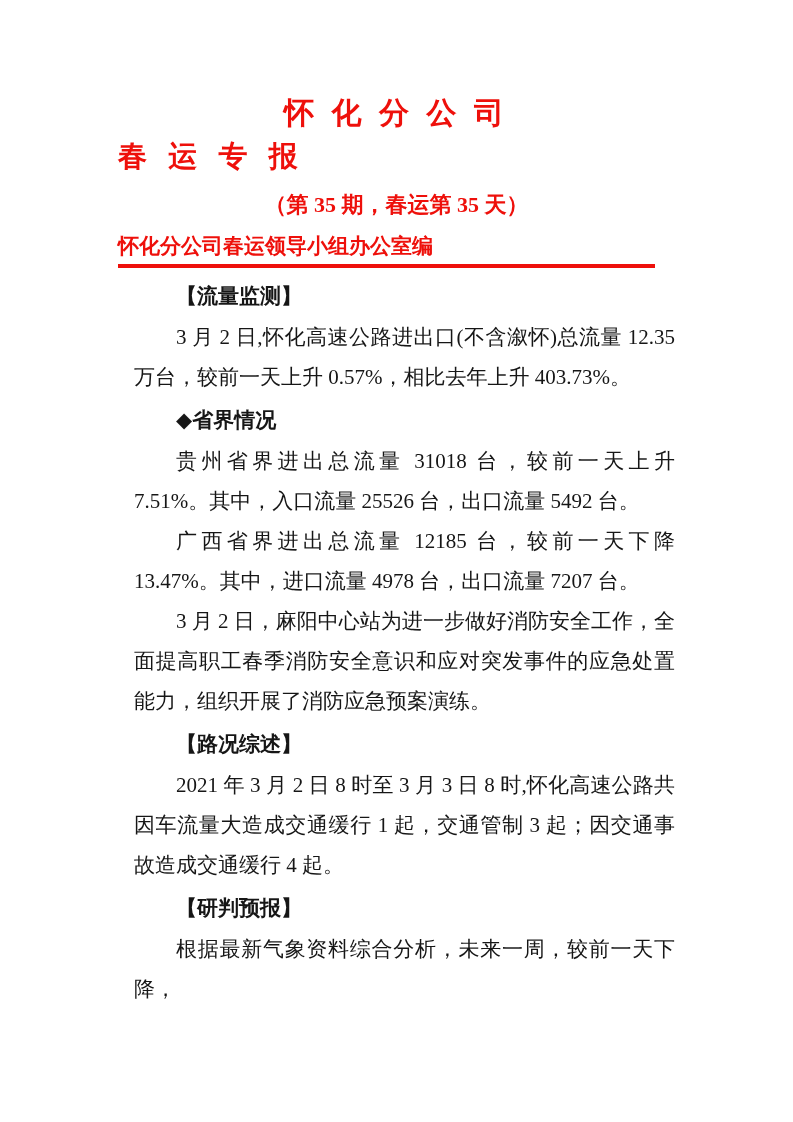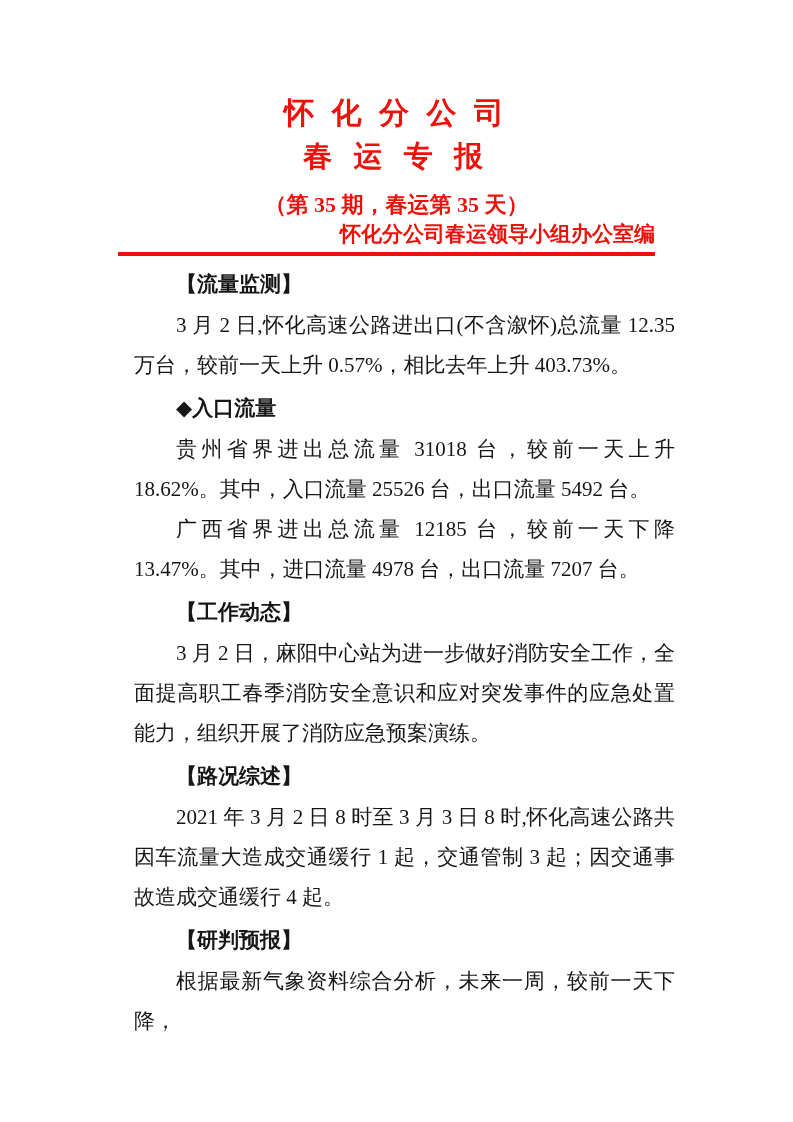--- a/index.html
+++ b/index.html
@@ -29,35 +29,35 @@
     letter-spacing:5px;
     text-align:center;
     color:var(--accent);
   }
   .title2{
     margin:4px 0 0 0;
     font-size:29px;
     font-weight:bold;
     line-height:36px;
     letter-spacing:7px;
-    text-align:center;
     color:var(--accent);
   }
   .issue{
     margin-top:16px;
     font-size:22px;
     font-weight:bold;
     line-height:30px;
     text-align:center;
     color:var(--accent);
   }
   .masthead{
+    margin-top:12px;
     width:537px;
     display:flex;
-    justify-content:flex-end;
+    justify-content:space-between;
     align-items:baseline;
     font-size:21px;
     font-weight:bold;
     line-height:28px;
   }
   .editor{color:var(--accent);}
   .date{color:var(--ink);letter-spacing:1px;}
   .rule{
     width:537px;
     height:4px;
@@ -96,23 +96,22 @@
     <div class="issue">（第 35 期，春运第 35 天）</div>
     <div class="masthead">
       <span class="editor">怀化分公司春运领导小组办公室编</span>
     </div>
     <div class="rule"></div>
   </header>
 
   <main class="doc-body">
       <p class="section-heading">【流量监测】</p>
       <p class="paragraph">3 月 2 日,怀化高速公路进出口(不含溆怀)总流量 12.35 万台，较前一天上升 0.57%，相比去年上升 403.73%。</p>
-      <p class="sub-heading">◆入口流量</p>
-      <p class="paragraph">贵州省界进出总流量 31018 台，较前一天上升 18.62%。其中，入口流量 25526 台，出口流量 5492 台。</p>
+      <p class="sub-heading">◆省界情况</p>
+      <p class="paragraph">贵州省界进出总流量 31018 台，较前一天上升 7.51%。其中，入口流量 25526 台，出口流量 5492 台。</p>
       <p class="paragraph">广西省界进出总流量 12185 台，较前一天下降 13.47%。其中，进口流量 4978 台，出口流量 7207 台。</p>
-      <p class="section-heading">【工作动态】</p>
       <p class="paragraph">3 月 2 日，麻阳中心站为进一步做好消防安全工作，全面提高职工春季消防安全意识和应对突发事件的应急处置能力，组织开展了消防应急预案演练。</p>
       <p class="section-heading">【路况综述】</p>
       <p class="paragraph">2021 年 3 月 2 日 8 时至 3 月 3 日 8 时,怀化高速公路共因车流量大造成交通缓行 1 起，交通管制 3 起；因交通事故造成交通缓行 4 起。</p>
       <p class="section-heading">【研判预报】</p>
       <p class="paragraph">根据最新气象资料综合分析，未来一周，较前一天下降，</p>
     </main>
 </div>
 
 </body></html>

